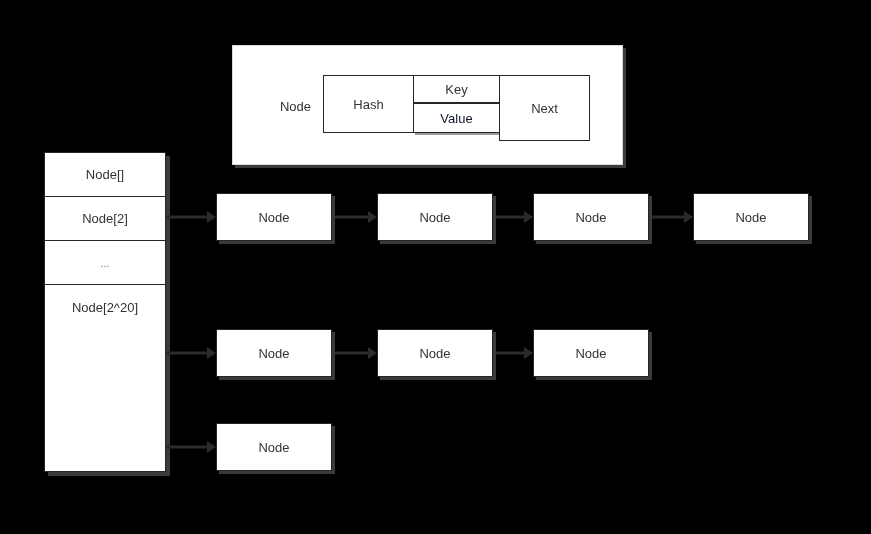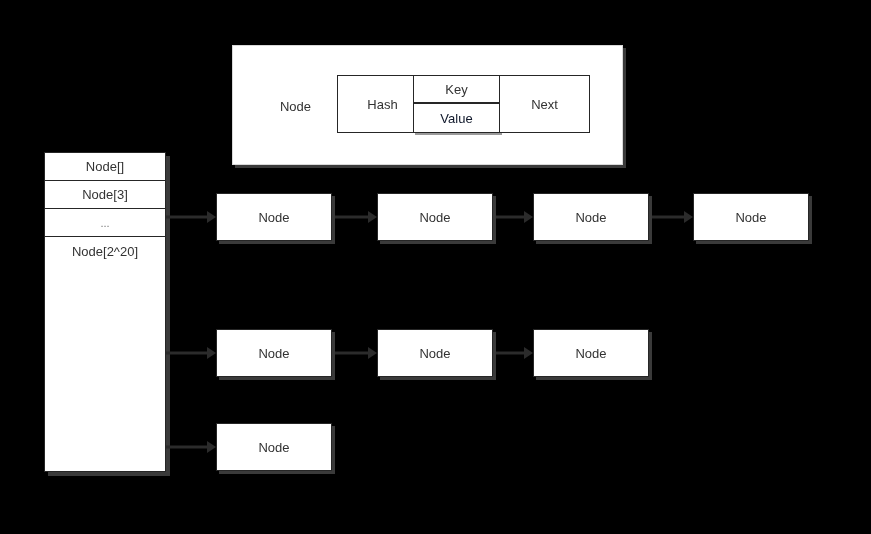--- a/index.html
+++ b/index.html
@@ -72,21 +72,20 @@
     align-items: center;
     justify-content: center;
     color: #333333;
     font-size: 13px;
   }
   #legend-hash {
     left: 90px;
     top: 29px;
     width: 91px;
     height: 58px;
-    margin-left: 14px;
   }
   #legend-kv {
     left: 180px;
     top: 29px;
     width: 87px;
     height: 58px;
     border: 1px solid #262626;
     box-shadow: 2px 2px 0 0 #9a9a9a;
     display: block;
   }
@@ -114,37 +113,37 @@
     align-items: center;
     justify-content: center;
     box-sizing: border-box;
     color: #0f172a;
     font-size: 13px;
   }
   #legend-next {
     left: 266px;
     top: 29px;
     width: 91px;
-    height: 58px;
+    height: 66px;
   }
 
   
   #bucket-array {
     position: absolute;
     left: 44px;
     top: 152px;
     width: 122px;
     height: 320px;
     background: #ffffff;
     border: 1px solid #262626;
     box-sizing: border-box;
     box-shadow: 4px 4px 0 0 #3a3a3a;
   }
   .bucket-cell {
-    height: 28px;
+    height: 44px;
     display: flex;
     align-items: center;
     justify-content: center;
     border-bottom: 1px solid #262626;
     box-sizing: border-box;
     color: #333333;
     font-size: 13px;
   }
   .bucket-cell:last-child {
     border-bottom: none;
@@ -191,21 +190,21 @@
     <div id="legend-kv" class="legend-cell">
       <div id="legend-key">Key</div>
       <div id="legend-value">Value</div>
     </div>
 
     <div id="legend-next" class="legend-cell">Next</div>
   </div>
 
   <div id="bucket-array">
     <div class="bucket-cell">Node[]</div>
-    <div class="bucket-cell">Node[3]</div>
+    <div class="bucket-cell">Node[2]</div>
     <div class="bucket-cell ellipsis">...</div>
     <div class="bucket-cell">Node[2^20]</div>
   </div>
 
   <svg id="connectors" viewBox="0 0 871 534" xmlns="http://www.w3.org/2000/svg">
 
     <path class="conn-line" d="M166,217 L207,217"></path>
     <polygon class="conn-head" points="207,211 216,217 207,223"></polygon>
 
     <path class="conn-line" d="M332,217 L368,217"></path>

